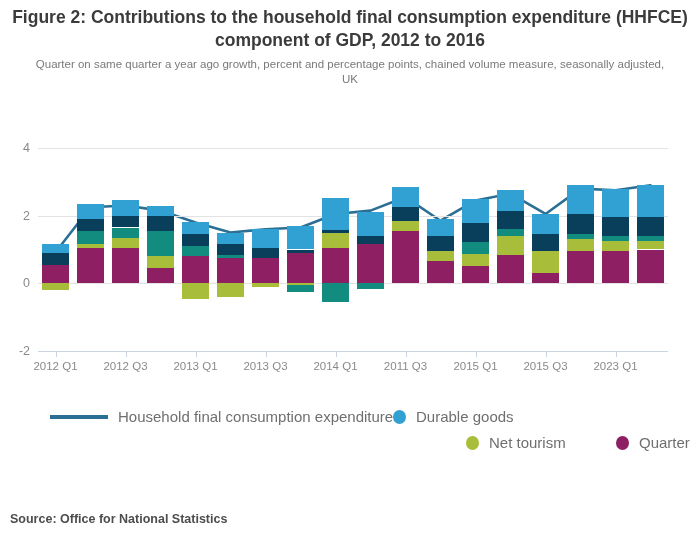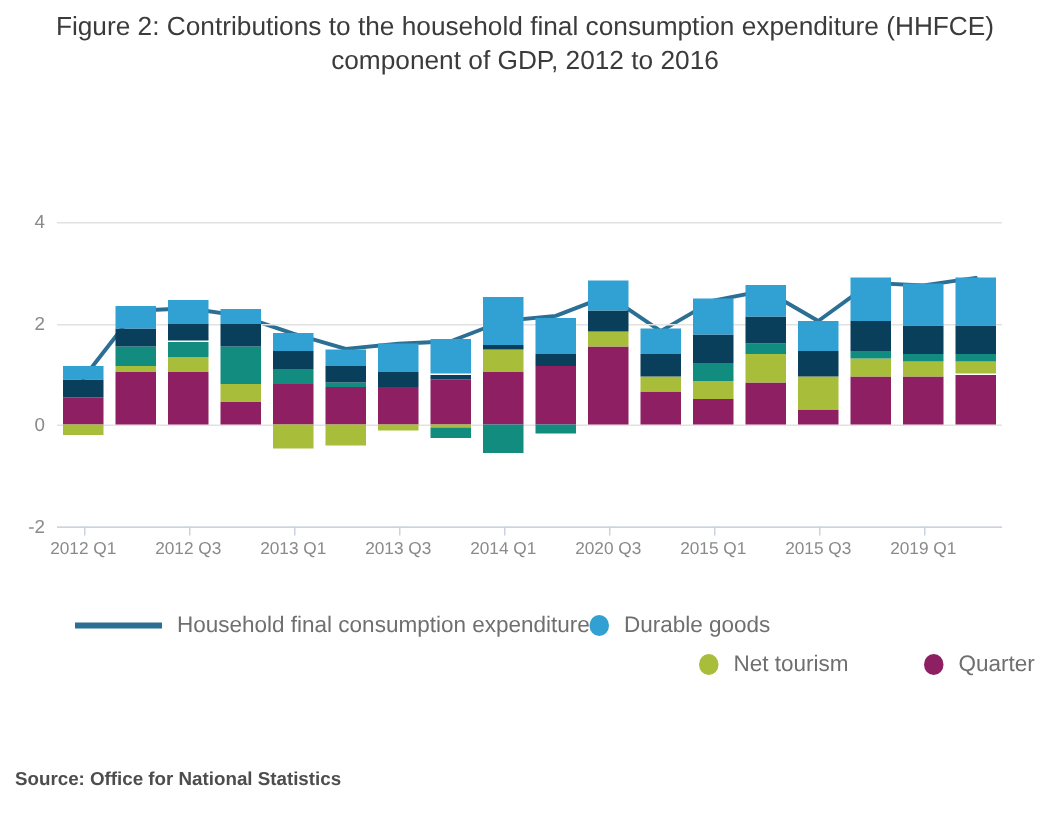--- a/index.html
+++ b/index.html
@@ -5,21 +5,21 @@
   html,body{margin:0;padding:0;}
   body{
     width:700px;height:549px;background:#ffffff;
     font-family:"Liberation Sans", sans-serif;
     color:#4d4d4d;overflow:hidden;position:relative;
   }
   .chart-wrap{position:relative;width:700px;height:549px;}
 
   .title{
     position:absolute;left:0;top:6px;width:700px;text-align:center;
-    font-size:17.5px;line-height:23px;color:#3b3b3b;font-weight:400;
+    font-size:17.5px;line-height:23px;color:#3b3b3b;font-weight:700;
   }
   .subtitle{
     position:absolute;left:30px;top:57px;width:640px;text-align:center;
     font-size:11.5px;line-height:15px;color:#7a7a7a;font-weight:400;
   }
 
   .plot{position:absolute;left:38px;top:148px;width:630px;height:203px;}
 
   .gridline{position:absolute;left:0;width:630px;height:1px;background:#e2e2e2;}
   .gridline.zero{background:#e2e2e2;}
@@ -55,20 +55,21 @@
     position:absolute;left:10px;top:512px;font-size:12.5px;
     font-weight:bold;color:#4d4d4d;
   }
 </style>
 </head>
 <body>
 
 <div class="chart-wrap">
 
   <div class="title">Figure 2: Contributions to the household final consumption expenditure (HHFCE) component of GDP, 2012 to 2016</div>
+  <div class="subtitle">Quarter on same quarter a year ago growth, percent and percentage points, chained volume measure, seasonally adjusted, UK</div>
 
   <div class="plot" id="plot">
     <svg class="lineSvg" id="lineSvg" viewBox="0 0 630 203" preserveAspectRatio="none">
         <polyline points="17.50,104.21 52.50,59.21 87.50,57.52 122.50,62.59 157.50,74.43 192.50,84.58 227.50,81.20 262.50,79.51 297.50,65.98 332.50,62.59 367.50,49.06 402.50,72.74 437.50,52.44 472.50,45.67 507.50,65.98 542.50,40.60 577.50,42.29 612.50,37.22" fill="none" stroke="#2b6f94" stroke-width="2.6" stroke-linejoin="round" stroke-linecap="round"></polyline>
       </svg>
   <div class="gridline" style="top: 203px;"></div>
       <div class="gridline zero" style="top: 135.333px;"></div>
       <div class="gridline" style="top: 67.6667px;"></div>
       <div class="gridline" style="top: 0px;"></div>
       <div class="axis-bottom"></div>
@@ -196,27 +197,27 @@
       <div class="xtick-lbl" style="left: 17.5px;">2012 Q1</div>
       <div class="tickmark" style="left: 87.5px;"></div>
       <div class="xtick-lbl" style="left: 87.5px;">2012 Q3</div>
       <div class="tickmark" style="left: 157.5px;"></div>
       <div class="xtick-lbl" style="left: 157.5px;">2013 Q1</div>
       <div class="tickmark" style="left: 227.5px;"></div>
       <div class="xtick-lbl" style="left: 227.5px;">2013 Q3</div>
       <div class="tickmark" style="left: 297.5px;"></div>
       <div class="xtick-lbl" style="left: 297.5px;">2014 Q1</div>
       <div class="tickmark" style="left: 367.5px;"></div>
-      <div class="xtick-lbl" style="left: 367.5px;">2020 Q3</div>
+      <div class="xtick-lbl" style="left: 367.5px;">2011 Q3</div>
       <div class="tickmark" style="left: 437.5px;"></div>
       <div class="xtick-lbl" style="left: 437.5px;">2015 Q1</div>
       <div class="tickmark" style="left: 507.5px;"></div>
       <div class="xtick-lbl" style="left: 507.5px;">2015 Q3</div>
       <div class="tickmark" style="left: 577.5px;"></div>
-      <div class="xtick-lbl" style="left: 577.5px;">2019 Q1</div>
+      <div class="xtick-lbl" style="left: 577.5px;">2023 Q1</div>
     </div>
 
   <div class="ylabel-wrap" id="yLabels">
       <div class="ytick-lbl" style="top: 345px;">-2</div>
       <div class="ytick-lbl" style="top: 277.333px;">0</div>
       <div class="ytick-lbl" style="top: 209.667px;">2</div>
       <div class="ytick-lbl" style="top: 142px;">4</div>
     </div>
 
   <div class="legend" id="legend">

